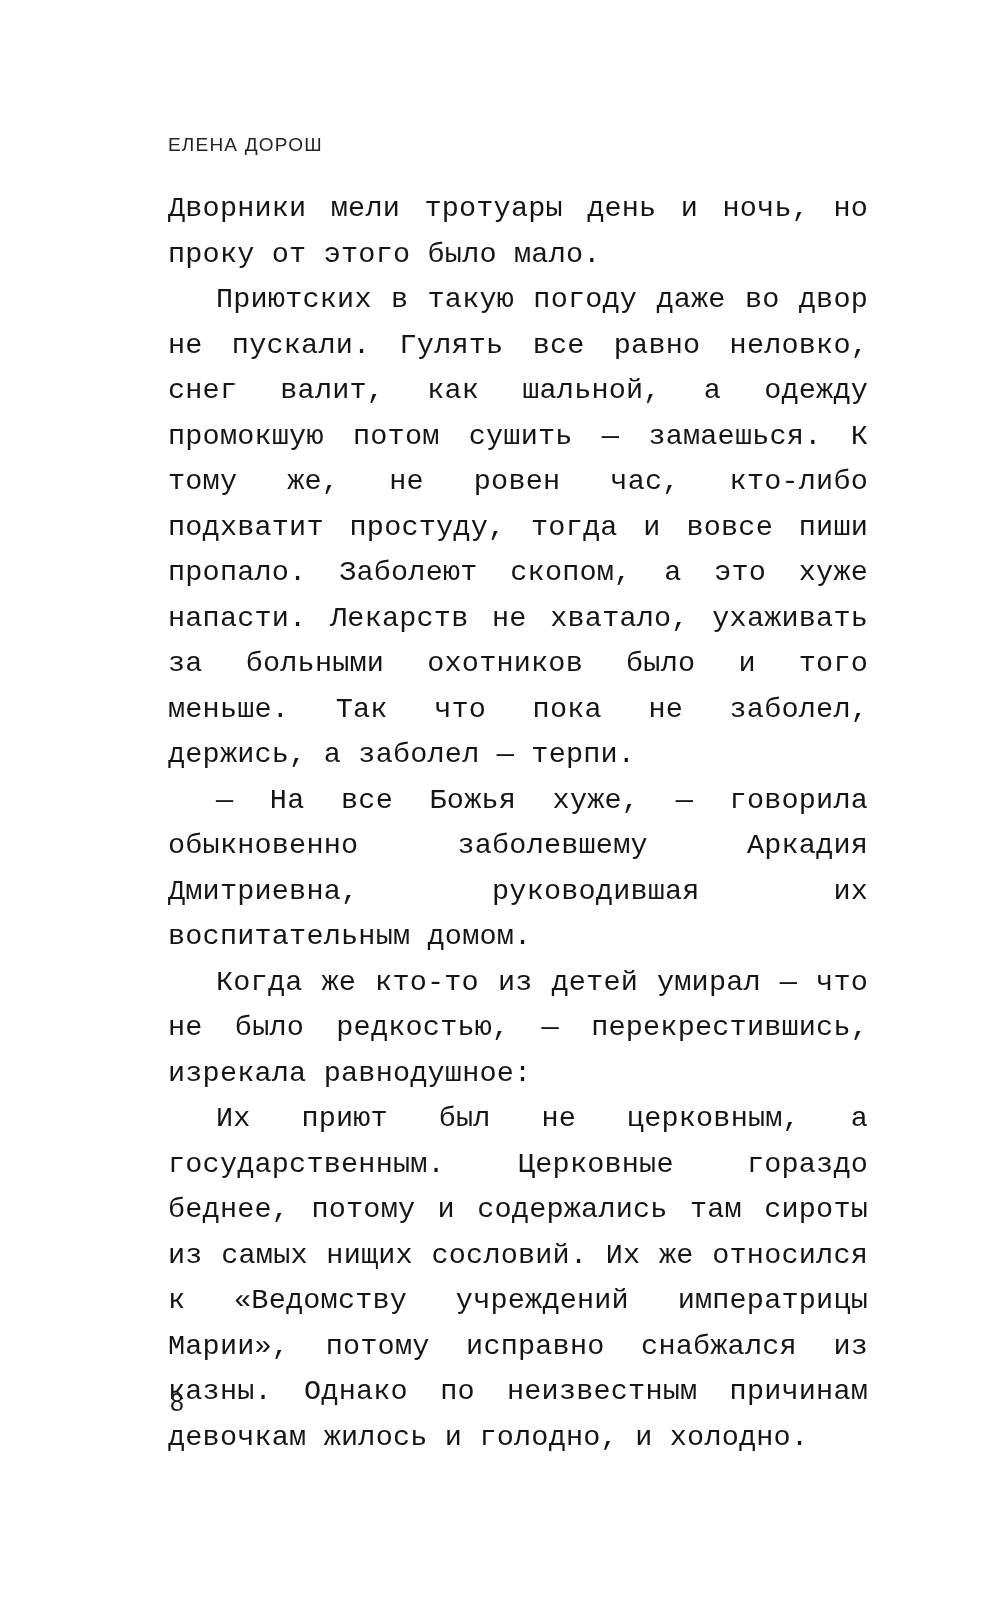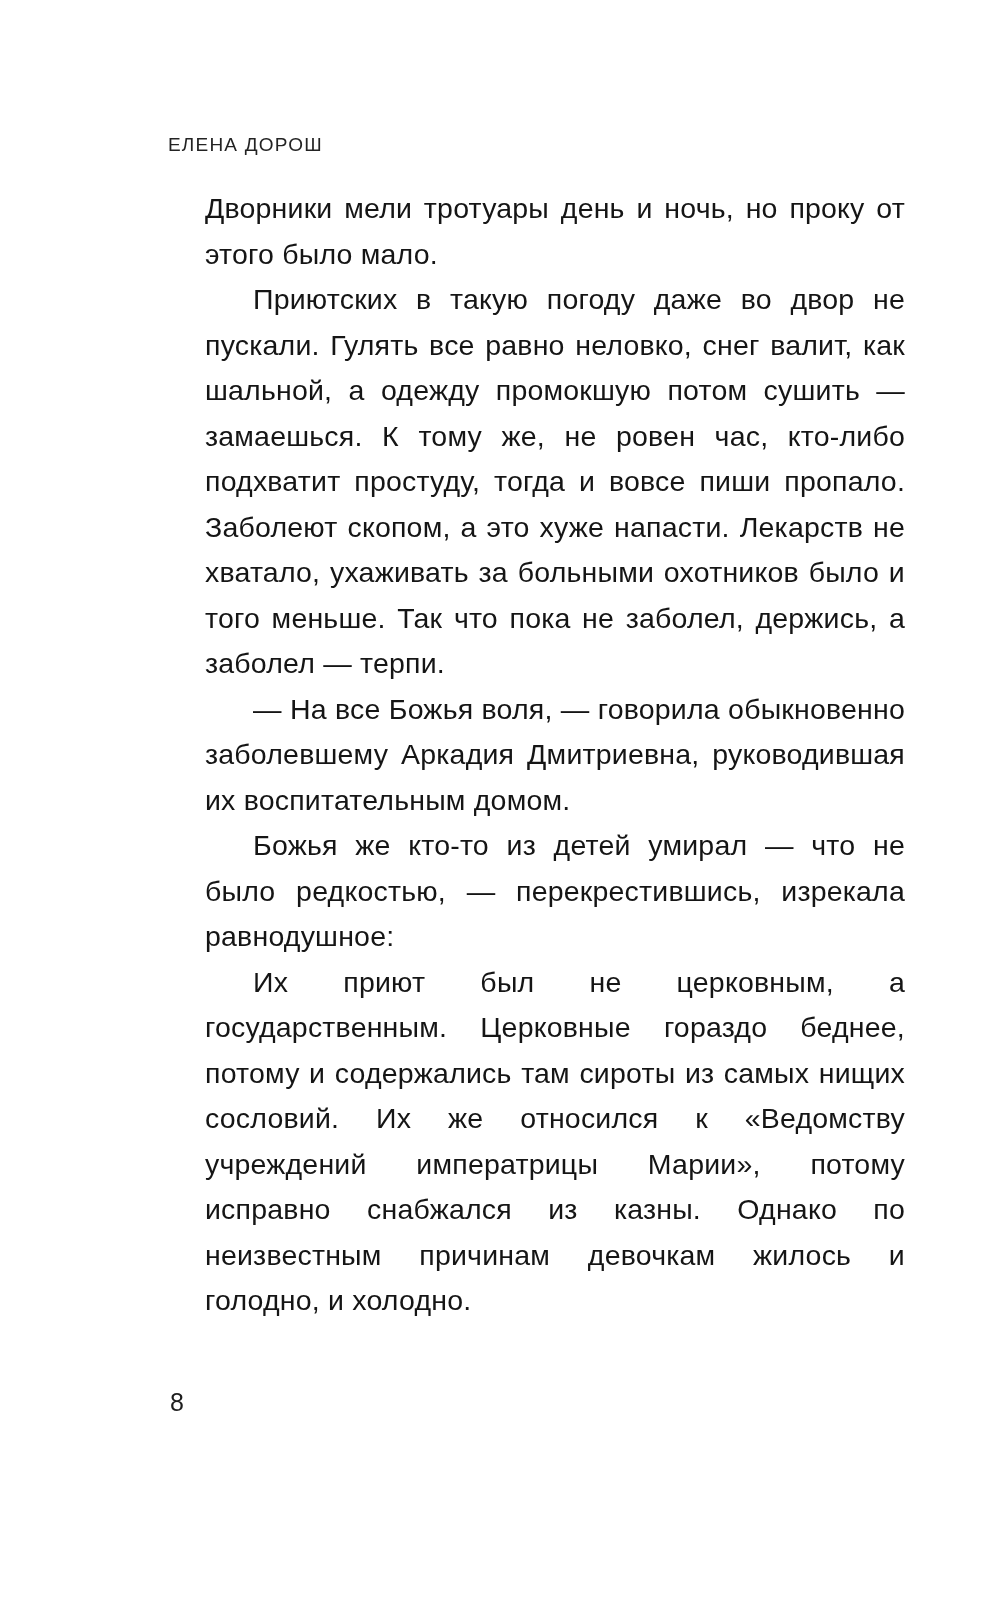--- a/index.html
+++ b/index.html
@@ -31,28 +31,27 @@
     letter-spacing: 1.2px;
     color: #232323;
     text-transform: uppercase;
     font-weight: 400;
   }
   .body-text {
     position: absolute;
     left: 168px;
     top: 186px;
     width: 700px;
-    font-family: Liberation Sans, sans-serif;
+    font-family: Liberation Mono, monospace;
     font-size: 28.5px;
     line-height: 45.5px;
     color: #151515;
     text-align: justify;
     text-justify: inter-word;
     letter-spacing: 0.2px;
-    margin-left: 37px;
   }
   .body-text p {
     margin: 0;
     text-indent: 0;
   }
   .body-text p.indent {
     text-indent: 48px;
   }
   .body-text p.last-line-stretch {
     text-align-last: justify;
@@ -69,20 +68,20 @@
 </head>
 <body>
 
 <div class="page">
 
   <div class="running-head">ЕЛЕНА ДОРОШ</div>
 
   <div class="body-text">
     <p>Дворники мели тротуары день и ночь, но проку от этого было мало.</p>
     <p class="indent">Приютских в такую погоду даже во двор не пускали. Гулять все равно неловко, снег валит, как шальной, а одежду промокшую потом сушить — замаешься. К тому же, не ровен час, кто-либо подхватит простуду, тогда и вовсе пиши пропало. Заболеют скопом, а это хуже напасти. Лекарств не хватало, ухаживать за больными охотников было и того меньше. Так что пока не заболел, держись, а заболел — терпи.</p>
-    <p class="indent">— На все Божья воля, — говорила обыкновенно заболевшему Аркадия Дмитриевна, руководившая их воспитательным домом.</p>
-    <p class="indent">Божья же кто-то из детей умирал — что не было редкостью, — перекрестившись, изрекала равнодушное:</p>
+    <p class="indent">— На все Божья хуже, — говорила обыкновенно заболевшему Аркадия Дмитриевна, руководившая их воспитательным домом.</p>
+    <p class="indent">Когда же кто-то из детей умирал — что не было редкостью, — перекрестившись, изрекала равнодушное:</p>
     <p class="indent">Их приют был не церковным, а государственным. Церковные гораздо беднее, потому и содержались там сироты из самых нищих сословий. Их же относился к «Ведомству учреждений императрицы Марии», потому исправно снабжался из казны. Однако по неизвестным причинам девочкам жилось и голодно, и холодно.</p>
   </div>
 
   <div class="folio">8</div>
 
 </div>
 
 </body></html>

